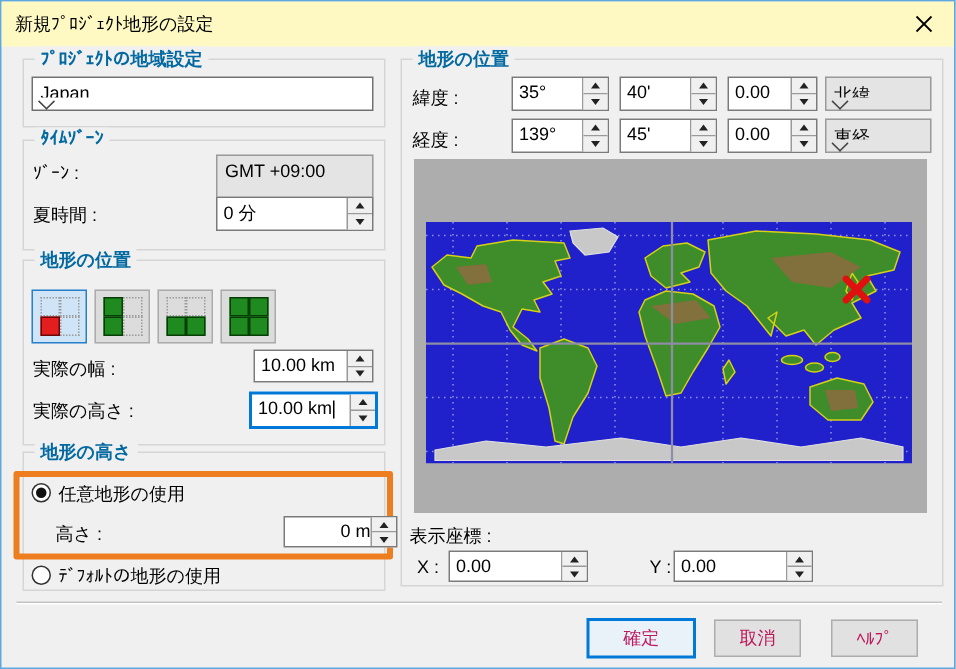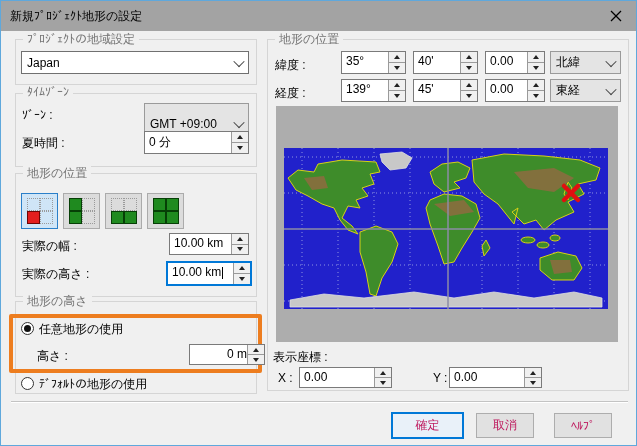--- a/index.html
+++ b/index.html
@@ -1,28 +1,28 @@
 <!DOCTYPE html>
 <html><head>
 <meta charset="utf-8">
 <style>
   html,body{margin:0;padding:0;}
   body{font-family:"Liberation Sans","DejaVu Sans",sans-serif;background:#888;}
   .window{position:relative;width:637px;height:446px;background:#f0f0f0;
           border:1px solid #5fa8dc;box-sizing:border-box;overflow:hidden;}
-  .titlebar{position:absolute;left:0;top:0;width:100%;height:30px;background:#a3a3a3;text-align:center;}
+  .titlebar{position:absolute;left:0;top:0;width:100%;height:30px;background:#fef9c3;text-align:center;}
   .title{position:absolute;left:9px;top:7px;font-size:12px;color:#000;white-space:nowrap;}
   .closebtn{position:absolute;right:6px;top:4px;width:28px;height:22px;
             display:flex;align-items:center;justify-content:center;}
   .groupbox{position:absolute;border:1px solid #d5d5d5;box-sizing:border-box;}
   .legend{position:absolute;top:-9px;left:7px;background:#f0f0f0;padding:0 4px;
-          font-size:12px;white-space:nowrap;color:#737373;}
+          font-size:12px;white-space:nowrap;color:#0369a1;font-weight:bold;}
   .label{position:absolute;font-size:12px;color:#000;white-space:nowrap;text-align:right;}
   .combo{position:absolute;display:flex;box-sizing:border-box;border:1px solid #707070;
-         background:#fff;align-items:center;}
+         background:#fff;align-items:flex-start;flex-direction:column;}
   .combo.gray{background:#e4e4e4;border-color:#9a9a9a;}
   .combo .val{flex:1;font-size:12px;padding:3px 5px;white-space:nowrap;overflow:hidden;}
   .combo .chev{width:18px;display:flex;align-items:center;justify-content:center;}
   .chevglyph{width:7px;height:7px;border-right:1.5px solid #444;border-bottom:1.5px solid #444;
              transform:rotate(45deg) translate(-1px,-1px);}
   .spin{position:absolute;display:flex;box-sizing:border-box;border:1px solid #7a7a7a;
         background:#fff;align-items:stretch;}
   .spin.focus{border:2px solid #0078d7;}
   .spin .val{flex:1;font-size:12px;padding:2px 4px;white-space:nowrap;overflow:hidden;}
   .spin .btns{width:16px;display:flex;flex-direction:column;border-left:1px solid #9a9a9a;}

